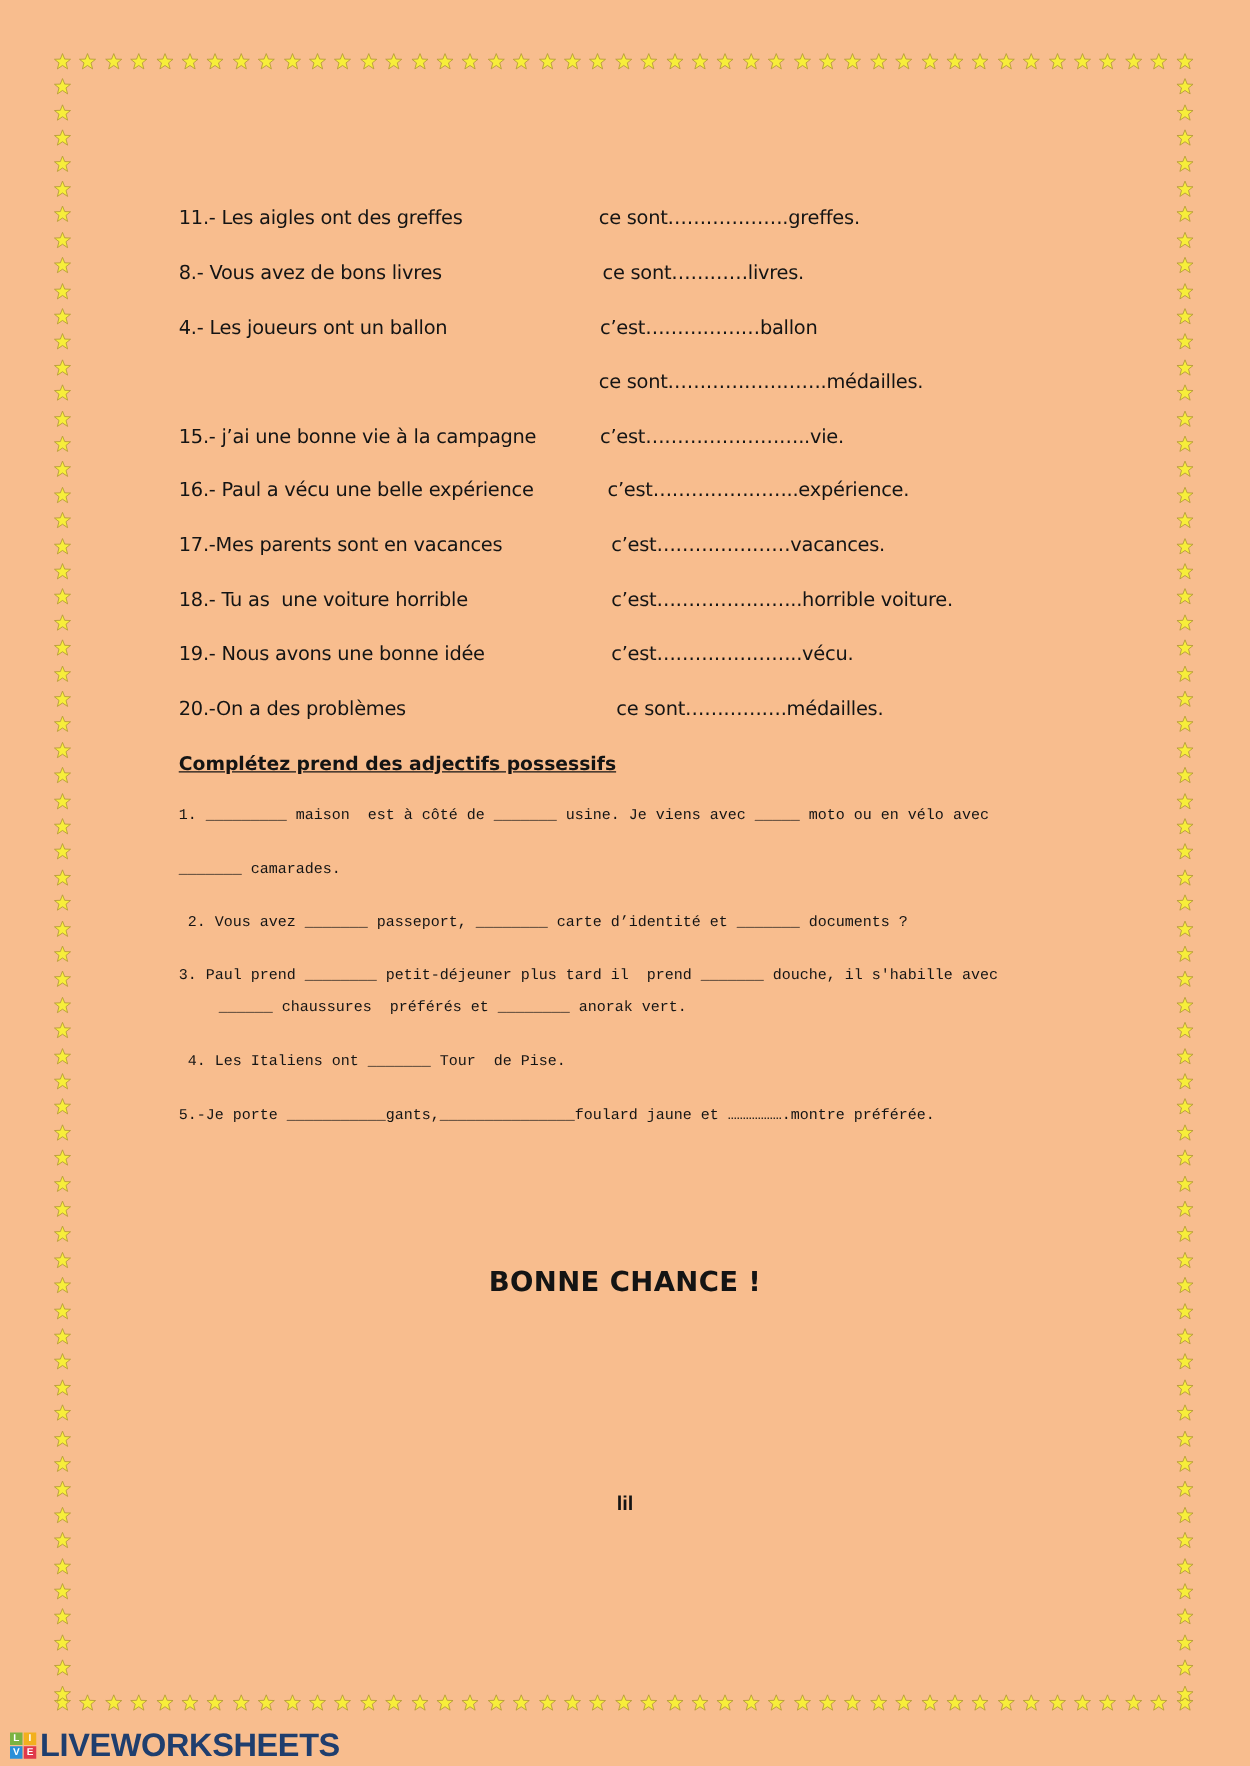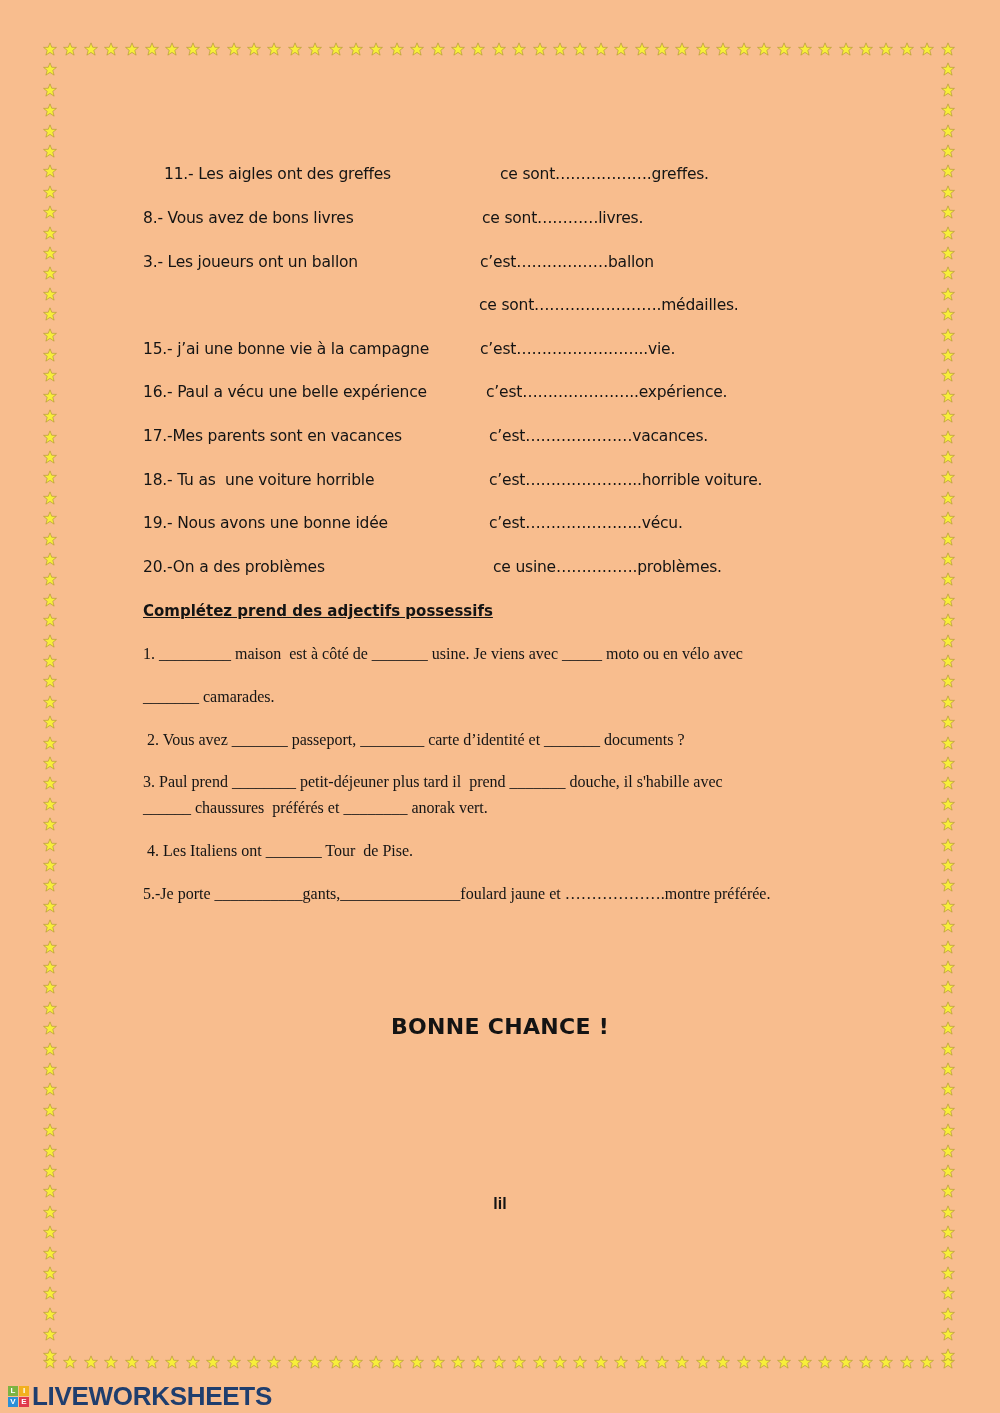--- a/index.html
+++ b/index.html
@@ -4,21 +4,21 @@
 <style>
   html, body { margin:0; padding:0; }
   body { width:1000px; height:1413px; background:#f8bd8e; position:relative; overflow:hidden;
          font-family:"DejaVu Sans", sans-serif; color:#141414; }
   .border-star { position:absolute; width:14px; height:14px; }
   .border-star svg { width:14px; height:14px; display:block; }
   .ex-line { position:absolute; left:143px; font-size:15.5px; white-space:pre; letter-spacing:-0.2px; }
   .ex-q { position:absolute; left:0; top:0; }
   .ex-a { position:absolute; top:0; }
   .heading { position:absolute; left:143px; top:602px; font-size:15px; font-weight:bold; text-decoration:underline; white-space:pre; }
-  .fill { position:absolute; left:143px; font-family:Liberation Serif, serif; font-size:16px; white-space:pre; }
+  .fill { position:absolute; left:143px; font-family:Liberation Mono, monospace; font-size:12px; white-space:pre; }
   .title { position:absolute; left:0; width:1000px; text-align:center; top:1014px; font-size:22px; font-weight:bold; letter-spacing:0.3px; }
   .sig { position:absolute; left:0; width:1000px; text-align:center; top:1195px; font-family:"Liberation Sans", sans-serif; font-size:16px; font-weight:bold; }
   .logo { position:absolute; left:8px; top:1383px; height:26px; display:flex; align-items:center; }
   .logo-blocks { display:grid; grid-template-columns:10px 10px; grid-template-rows:10px 10px; gap:1px; margin-right:3px; }
   .lb { font-family:"Liberation Sans", sans-serif; font-size:8px; font-weight:bold; color:#fff; text-align:center; line-height:10px; }
   .logo-text { font-family:"Liberation Sans", sans-serif; font-weight:bold; font-size:26px; color:#1f3e6e; letter-spacing:-0.3px; }
 </style>
 </head>
 <body>
 
@@ -1109,40 +1109,40 @@
       </svg>
     </span>
     <span class="border-star" style="left: 941px; top: 1348px;">
       <svg viewBox="0 0 24 24">
         <polygon points="12,1.5 15,9 23,9.3 16.8,14.3 19,22.5 12,17.8 5,22.5 7.2,14.3 1,9.3 9,9" fill="#f7ee3a" stroke="#b59a3a" stroke-width="1.2" stroke-linejoin="round"></polygon>
       </svg>
     </span>
   </div>
 
 <div id="exercise-a">
-    <div class="ex-line" style="top: 165px; width: 700px; height: 20px; margin-left: 21px;"><span class="ex-q">11.- Les aigles ont des greffes</span><span class="ex-a" style="left: 336px;">ce sont……………….greffes.</span></div>
+    <div class="ex-line" style="top: 165px; width: 700px; height: 20px;"><span class="ex-q">11.- Les aigles ont des greffes</span><span class="ex-a" style="left: 336px;">ce sont……………….greffes.</span></div>
     <div class="ex-line" style="top: 209px; width: 700px; height: 20px;"><span class="ex-q">8.- Vous avez de bons livres</span><span class="ex-a" style="left: 339px;">ce sont…………livres.</span></div>
-    <div class="ex-line" style="top: 253px; width: 700px; height: 20px;"><span class="ex-q">3.- Les joueurs ont un ballon</span><span class="ex-a" style="left: 337px;">c’est………………ballon</span></div>
+    <div class="ex-line" style="top: 253px; width: 700px; height: 20px;"><span class="ex-q">4.- Les joueurs ont un ballon</span><span class="ex-a" style="left: 337px;">c’est………………ballon</span></div>
     <div class="ex-line" style="top: 296px; width: 700px; height: 20px;"><span class="ex-a" style="left: 336px;">ce sont…………………….médailles.</span></div>
     <div class="ex-line" style="top: 340px; width: 700px; height: 20px;"><span class="ex-q">15.- j’ai une bonne vie à la campagne</span><span class="ex-a" style="left: 337px;">c’est……………………..vie.</span></div>
     <div class="ex-line" style="top: 383px; width: 700px; height: 20px;"><span class="ex-q">16.- Paul a vécu une belle expérience</span><span class="ex-a" style="left: 343px;">c’est…………………..expérience.</span></div>
     <div class="ex-line" style="top: 427px; width: 700px; height: 20px;"><span class="ex-q">17.-Mes parents sont en vacances</span><span class="ex-a" style="left: 346px;">c’est…………………vacances.</span></div>
     <div class="ex-line" style="top: 471px; width: 700px; height: 20px;"><span class="ex-q">18.- Tu as  une voiture horrible</span><span class="ex-a" style="left: 346px;">c’est…………………..horrible voiture.</span></div>
     <div class="ex-line" style="top: 514px; width: 700px; height: 20px;"><span class="ex-q">19.- Nous avons une bonne idée</span><span class="ex-a" style="left: 346px;">c’est…………………..vécu.</span></div>
-    <div class="ex-line" style="top: 558px; width: 700px; height: 20px;"><span class="ex-q">20.-On a des problèmes</span><span class="ex-a" style="left: 350px;">ce usine…………….problèmes.</span></div>
+    <div class="ex-line" style="top: 558px; width: 700px; height: 20px;"><span class="ex-q">20.-On a des problèmes</span><span class="ex-a" style="left: 350px;">ce sont…………….médailles.</span></div>
   </div>
 
 <div class="heading">Complétez prend des adjectifs possessifs</div>
 
 <div id="exercise-b">
     <div class="fill" style="top: 645px;">1. _________ maison  est à côté de _______ usine. Je viens avec _____ moto ou en vélo avec</div>
     <div class="fill" style="top: 688px;">_______ camarades.</div>
     <div class="fill" style="top: 731px;"> 2. Vous avez _______ passeport, ________ carte d’identité et _______ documents ?</div>
     <div class="fill" style="top: 773px;">3. Paul prend ________ petit-déjeuner plus tard il  prend _______ douche, il s'habille avec</div>
-    <div class="fill" style="top: 799px;">______ chaussures  préférés et ________ anorak vert.</div>
+    <div class="fill" style="top: 799px; margin-left: 32px;">______ chaussures  préférés et ________ anorak vert.</div>
     <div class="fill" style="top: 842px;"> 4. Les Italiens ont _______ Tour  de Pise.</div>
     <div class="fill" style="top: 885px;">5.-Je porte ___________gants,_______________foulard jaune et ……………….montre préférée.</div>
   </div>
 
 <div class="title">BONNE CHANCE !</div>
 <div class="sig">lil</div>
 
 <div class="logo">
   <div class="logo-blocks" id="logo-blocks">
       <span class="lb" style="background: rgb(124, 179, 66);">L</span>

